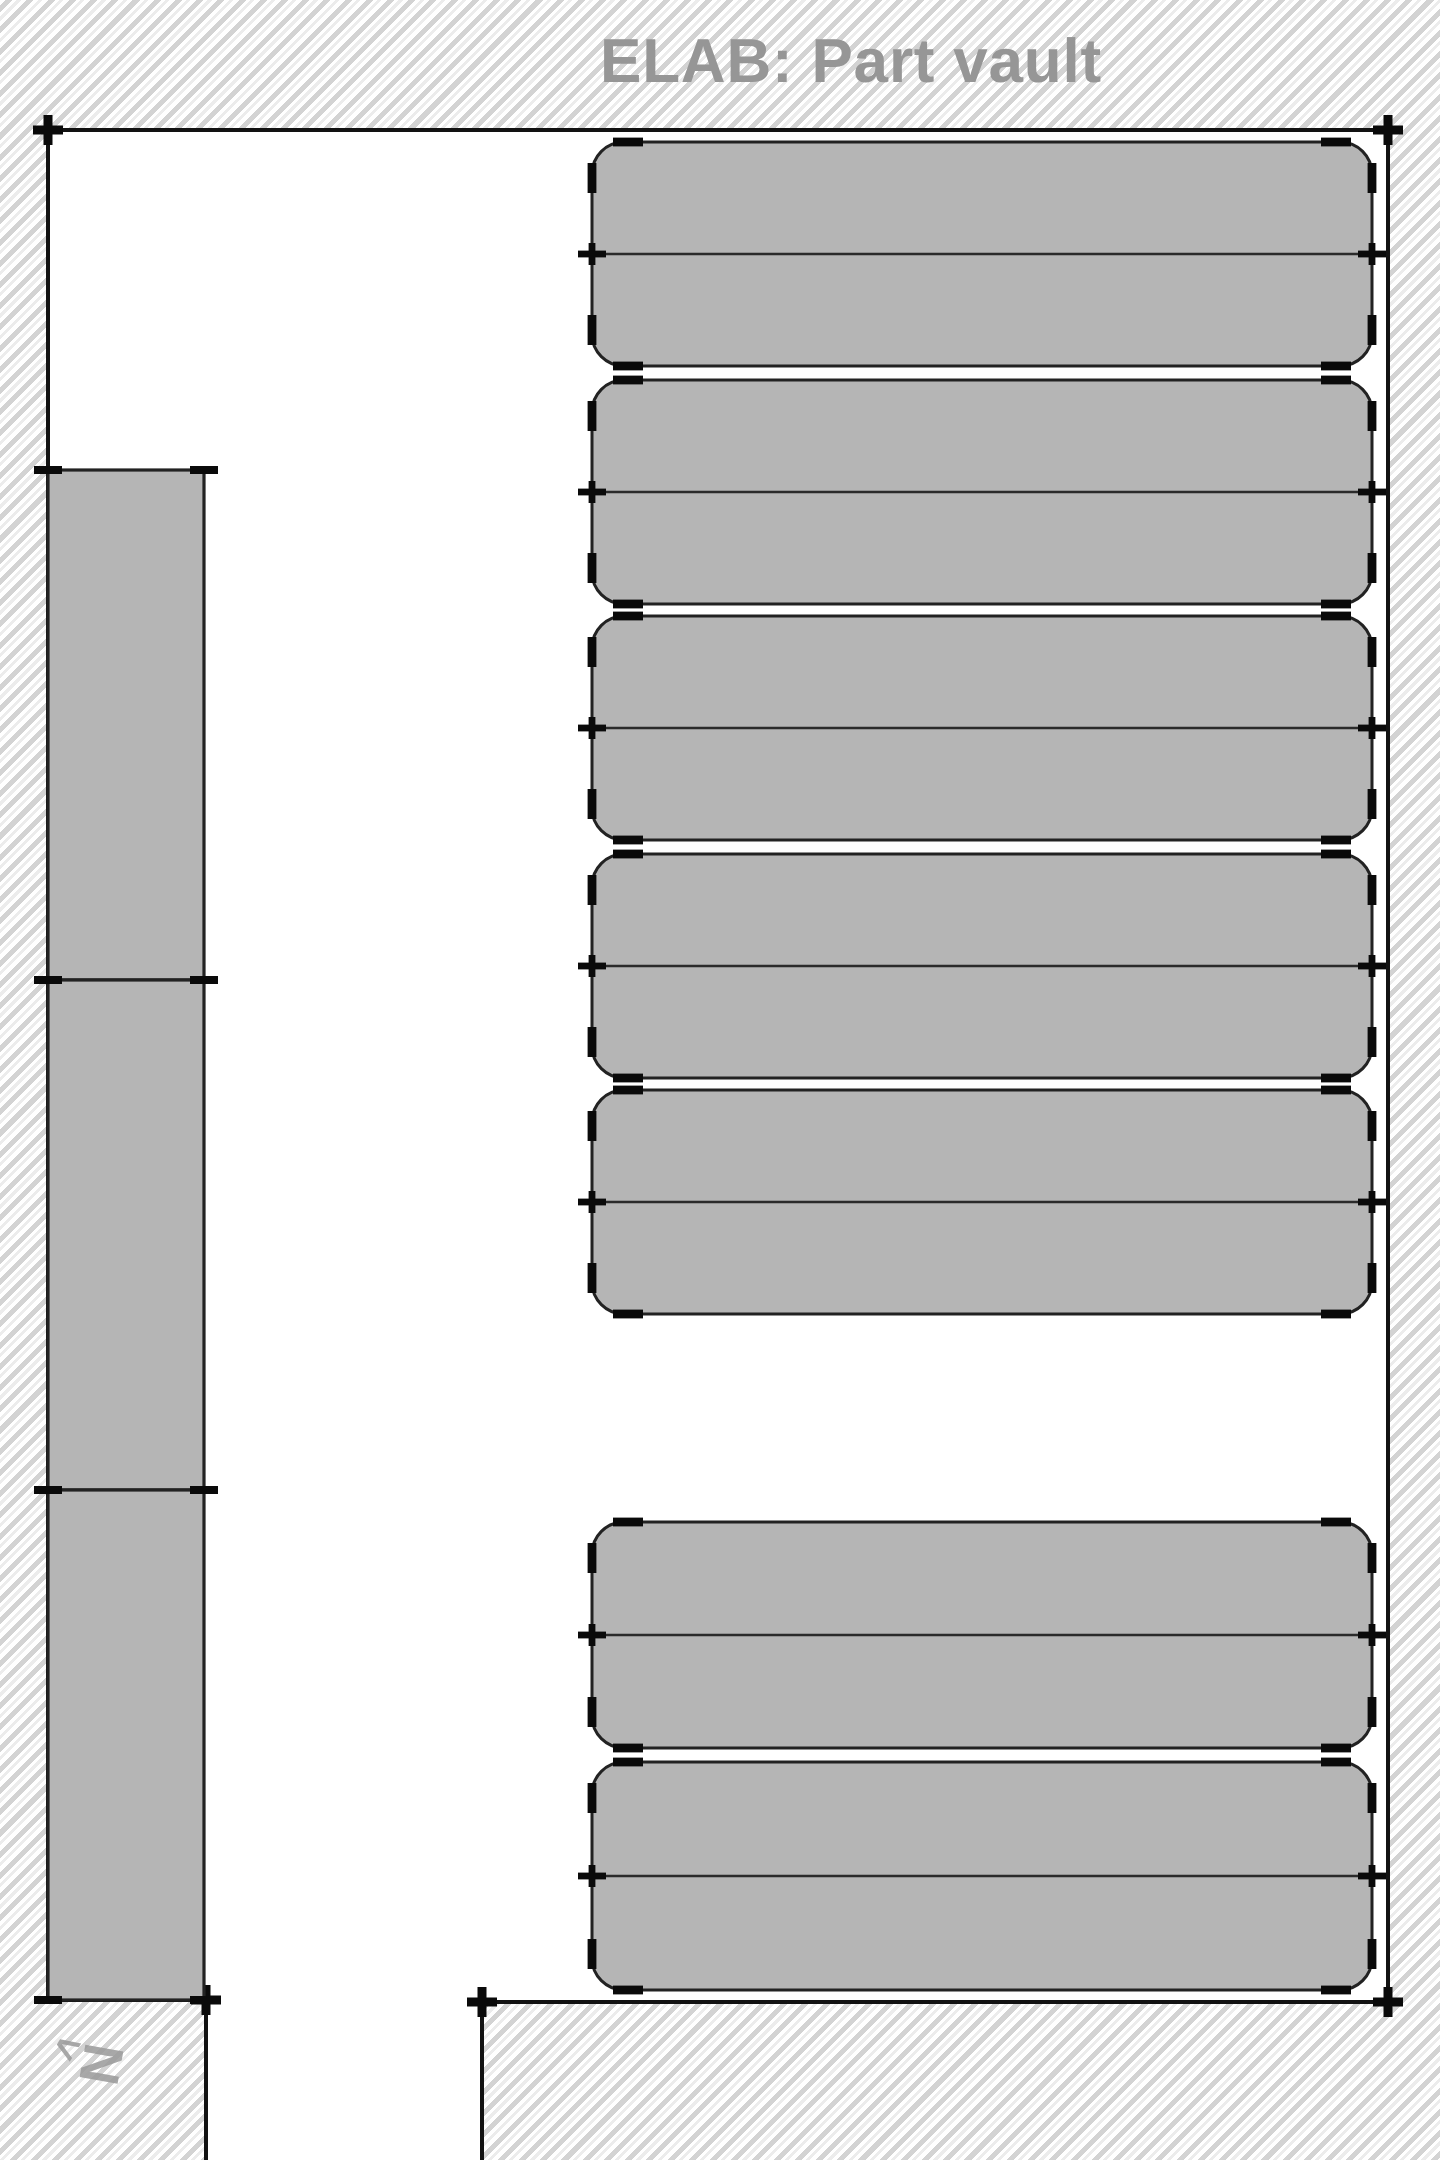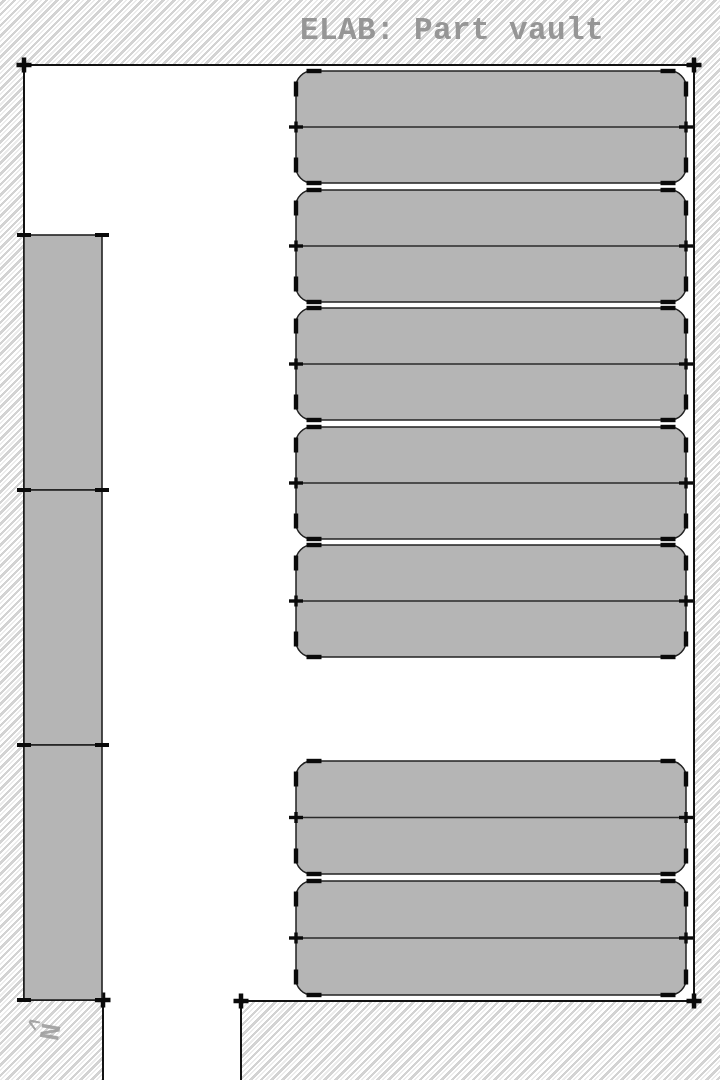--- a/index.html
+++ b/index.html
@@ -4,21 +4,21 @@
 <style>
   html, body {
     margin: 0;
     padding: 0;
   }
   .stage {
     position: relative;
     width: 720px;
     height: 1080px;
     overflow: hidden;
-    font-family: Liberation Mono, monospace;
+    font-family: Liberation Sans, sans-serif;
     
     background: repeating-linear-gradient(
       135deg,
       #ffffff 0px, #ffffff 2px,
       #d3d3d3 2px, #d3d3d3 4.5px,
       #ffffff 4.5px, #ffffff 6px,
       #ececec 6px, #ececec 7.5px
     );
   }
   .map-title {

